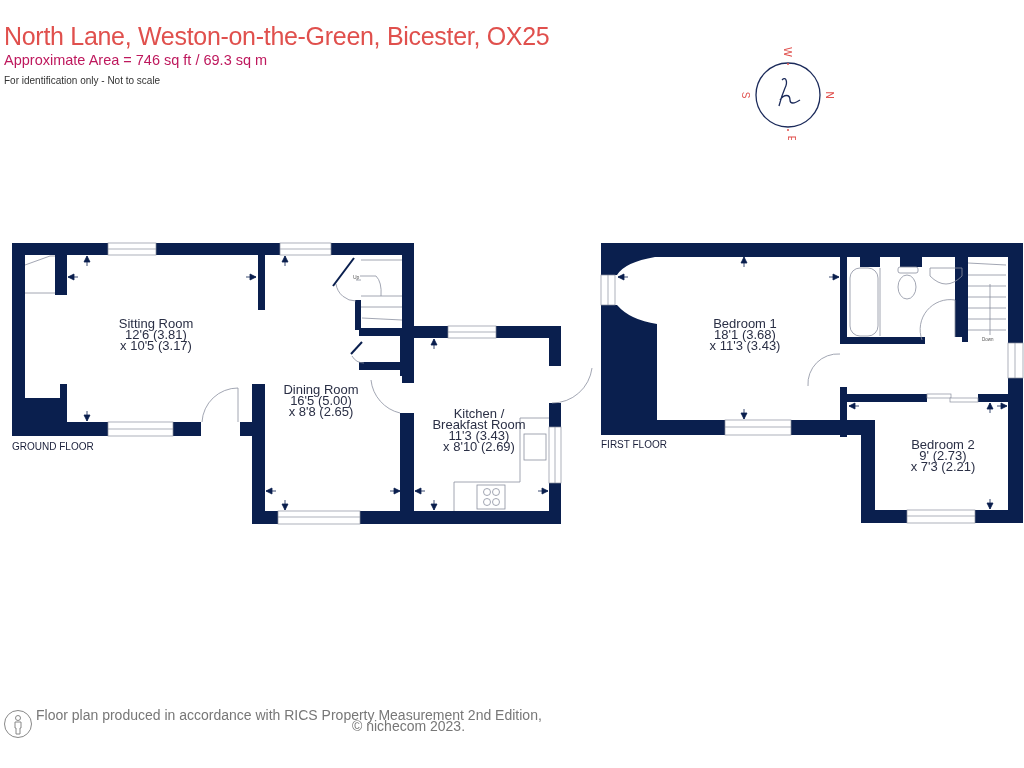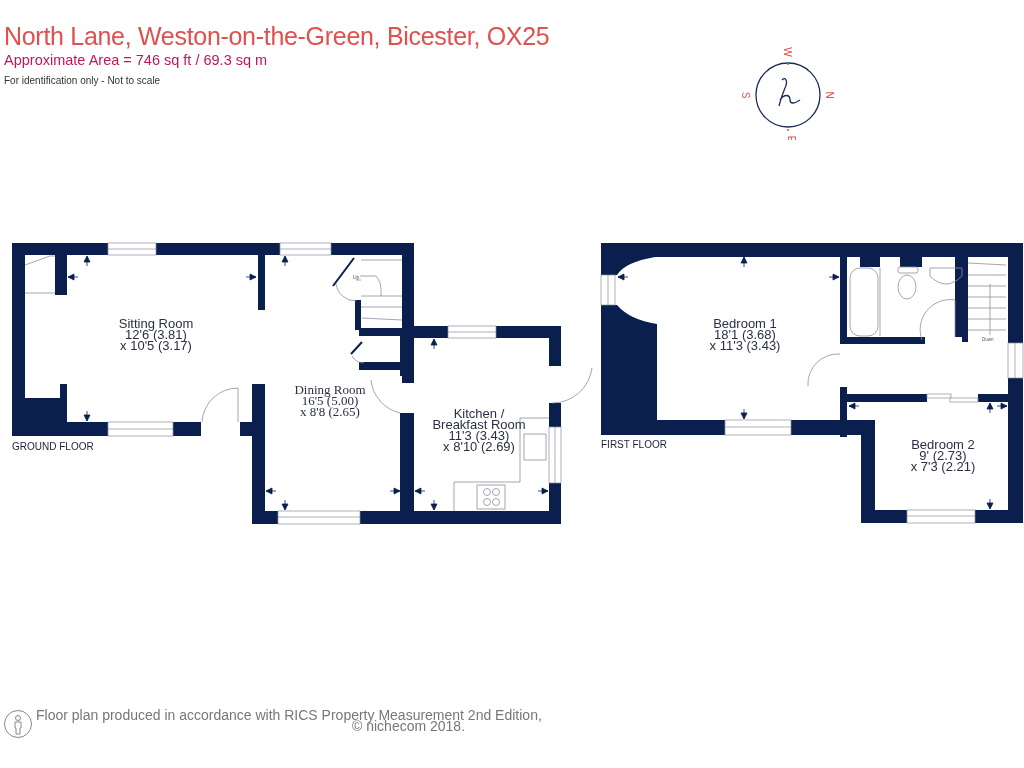--- a/index.html
+++ b/index.html
@@ -208,21 +208,21 @@
 </svg>
 
 <div class="floor-label" style="left:12px; top:441px;">GROUND FLOOR</div>
 <div class="floor-label" style="left:601px; top:439px;">FIRST FLOOR</div>
 
 <div class="room-label" style="left:156px; top:318px;">
   <div>Sitting Room</div>
   <div>12'6 (3.81)</div>
   <div>x 10'5 (3.17)</div>
 </div>
-<div class="room-label" style="left:330px; top:384px;font-family:Liberation Serif, serif;">
+<div class="room-label" style="left:321px; top:384px;">
   <div>Dining Room</div>
   <div>16'5 (5.00)</div>
   <div>x 8'8 (2.65)</div>
 </div>
 <div class="room-label" style="left:479px; top:408px;">
   <div>Kitchen /</div>
   <div>Breakfast Room</div>
   <div>11'3 (3.43)</div>
   <div>x 8'10 (2.69)</div>
 </div>
@@ -237,14 +237,14 @@
   <div>x 7'3 (2.21)</div>
 </div>
 
 <svg class="person-icon" viewBox="0 0 30 30">
   <circle cx="15" cy="15" r="13.5" fill="none" stroke="#888" stroke-width="1"></circle>
   <circle cx="15" cy="9" r="2.5" fill="none" stroke="#888" stroke-width="1"></circle>
   <path d="M12 13 L18 13 L18 19 L17 19 L17 25 L13 25 L13 19 L12 19 Z" fill="none" stroke="#888" stroke-width="1"></path>
 </svg>
 <div class="footer">
   <div>Floor plan produced in accordance with RICS Property Measurement 2nd Edition,</div>
-  <div class="copy">© nichecom 2018.</div>
+  <div class="copy">© nichecom 2023.</div>
 </div>
 
 </body></html>

